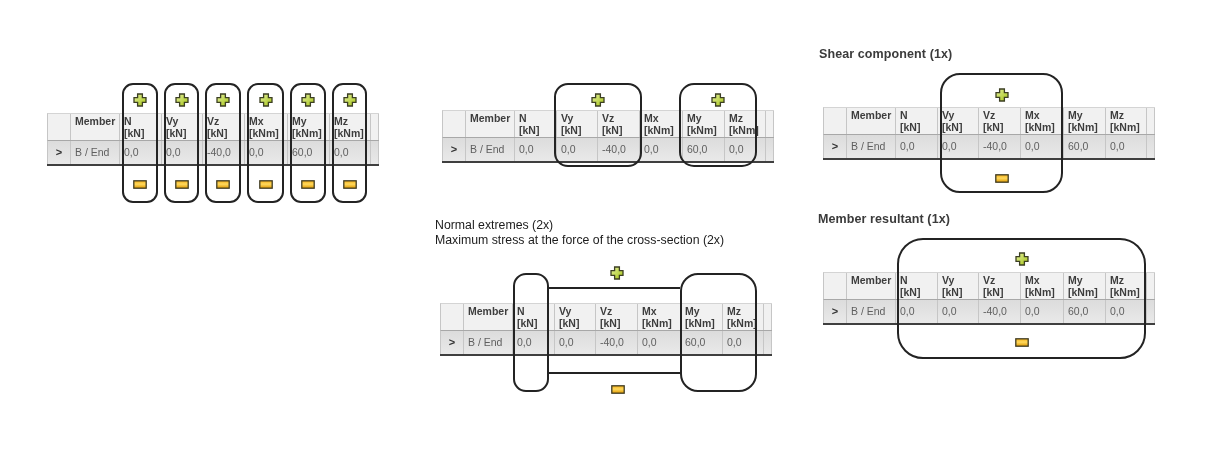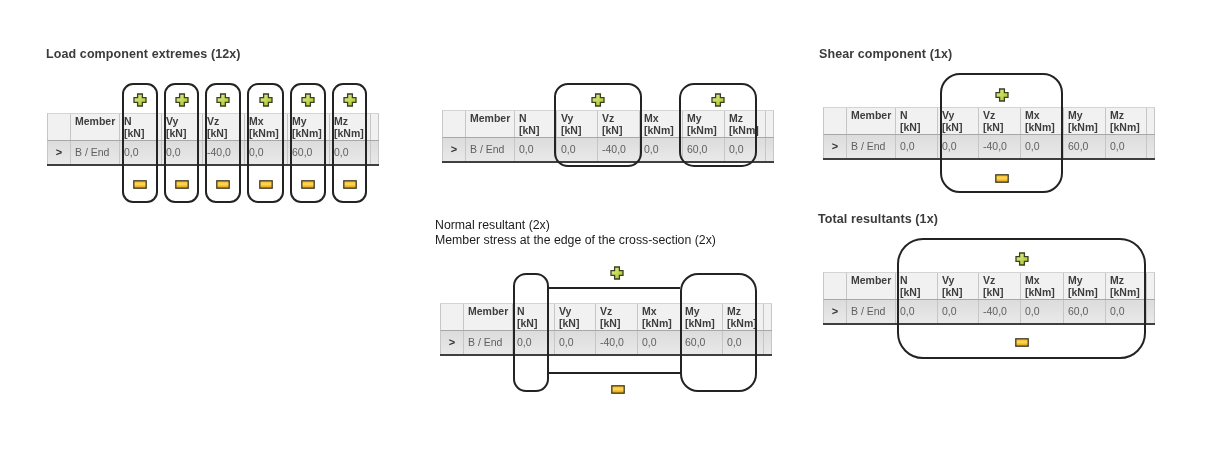--- a/index.html
+++ b/index.html
@@ -63,21 +63,20 @@
       <stop offset="0" stop-color="#f5b118"></stop>
         <stop offset="0.45" stop-color="#ffd95e"></stop>
         <stop offset="1" stop-color="#e09a00"></stop>
     </linearGradient>
   </defs>
 </svg>
 
 <div id="stage">
 
   <div class="panel">
-    <div class="panel-title" style="left:46px;top:47px">Load component extremes (12x)</div>
     <div class="sf-table" style="left:47px;top:113px">
         <div class="sf-thead">
           <div class="sf-cell c-exp" style="width: 23px;"></div>
           <div class="sf-cell c-member" style="width: 49px;">Member</div>
           <div class="sf-cell c-val" style="width: 42px;">
             <div>N</div>
             <div>[kN]</div>
           </div>
           <div class="sf-cell c-val" style="width: 41px;">
             <div>Vy</div>
@@ -257,22 +256,22 @@
     <div class="capsule" style="left:940px;top:73px;width:123px;height:120px;border-radius:20px"></div>
     <div class="icon" style="left:995px;top:88px"><svg viewBox="0 0 14 14" width="14" height="14">
           <path d="M4.6 1 h4.8 v3.6 h3.6 v4.8 h-3.6 v3.6 h-4.8 v-3.6 h-3.6 v-4.8 h3.6 z" fill="url(#plusGrad)" stroke="#3c3f23" stroke-width="1.3"></path>
         </svg></div>
     <div class="icon" style="left:995px;top:174px"><svg viewBox="0 0 14 9" width="14" height="9">
           <rect x="0.8" y="0.8" width="12.4" height="7.4" fill="url(#minusGrad)" stroke="#3f3b23" stroke-width="1.3"></rect>
         </svg></div>
   </div>
 
   <div class="panel">
-    <div class="panel-title panel-title--plain" style="left:435px;top:218px">Normal resultant (2x)</div>
-    <div class="panel-title panel-title--plain" style="left:435px;top:233px">Member stress at the edge of the cross-section (2x)</div>
+    <div class="panel-title panel-title--plain" style="left:435px;top:218px">Normal extremes (2x)</div>
+    <div class="panel-title panel-title--plain" style="left:435px;top:233px">Maximum stress at the force of the cross-section (2x)</div>
     <div class="sf-table" style="left:440px;top:303px">
         <div class="sf-thead">
           <div class="sf-cell c-exp" style="width: 23px;"></div>
           <div class="sf-cell c-member" style="width: 49px;">Member</div>
           <div class="sf-cell c-val" style="width: 42px;">
             <div>N</div>
             <div>[kN]</div>
           </div>
           <div class="sf-cell c-val" style="width: 41px;">
             <div>Vy</div>
@@ -314,21 +313,21 @@
     <div class="connector" style="left:549px;top:372px;width:131px;height:2px"></div>
     <div class="icon" style="left:610px;top:266px"><svg viewBox="0 0 14 14" width="14" height="14">
           <path d="M4.6 1 h4.8 v3.6 h3.6 v4.8 h-3.6 v3.6 h-4.8 v-3.6 h-3.6 v-4.8 h3.6 z" fill="url(#plusGrad)" stroke="#3c3f23" stroke-width="1.3"></path>
         </svg></div>
     <div class="icon" style="left:611px;top:385px"><svg viewBox="0 0 14 9" width="14" height="9">
           <rect x="0.8" y="0.8" width="12.4" height="7.4" fill="url(#minusGrad)" stroke="#3f3b23" stroke-width="1.3"></rect>
         </svg></div>
   </div>
 
   <div class="panel">
-    <div class="panel-title" style="left:818px;top:212px">Total resultants (1x)</div>
+    <div class="panel-title" style="left:818px;top:212px">Member resultant (1x)</div>
     <div class="sf-table" style="left:823px;top:272px">
         <div class="sf-thead">
           <div class="sf-cell c-exp" style="width: 23px;"></div>
           <div class="sf-cell c-member" style="width: 49px;">Member</div>
           <div class="sf-cell c-val" style="width: 42px;">
             <div>N</div>
             <div>[kN]</div>
           </div>
           <div class="sf-cell c-val" style="width: 41px;">
             <div>Vy</div>

